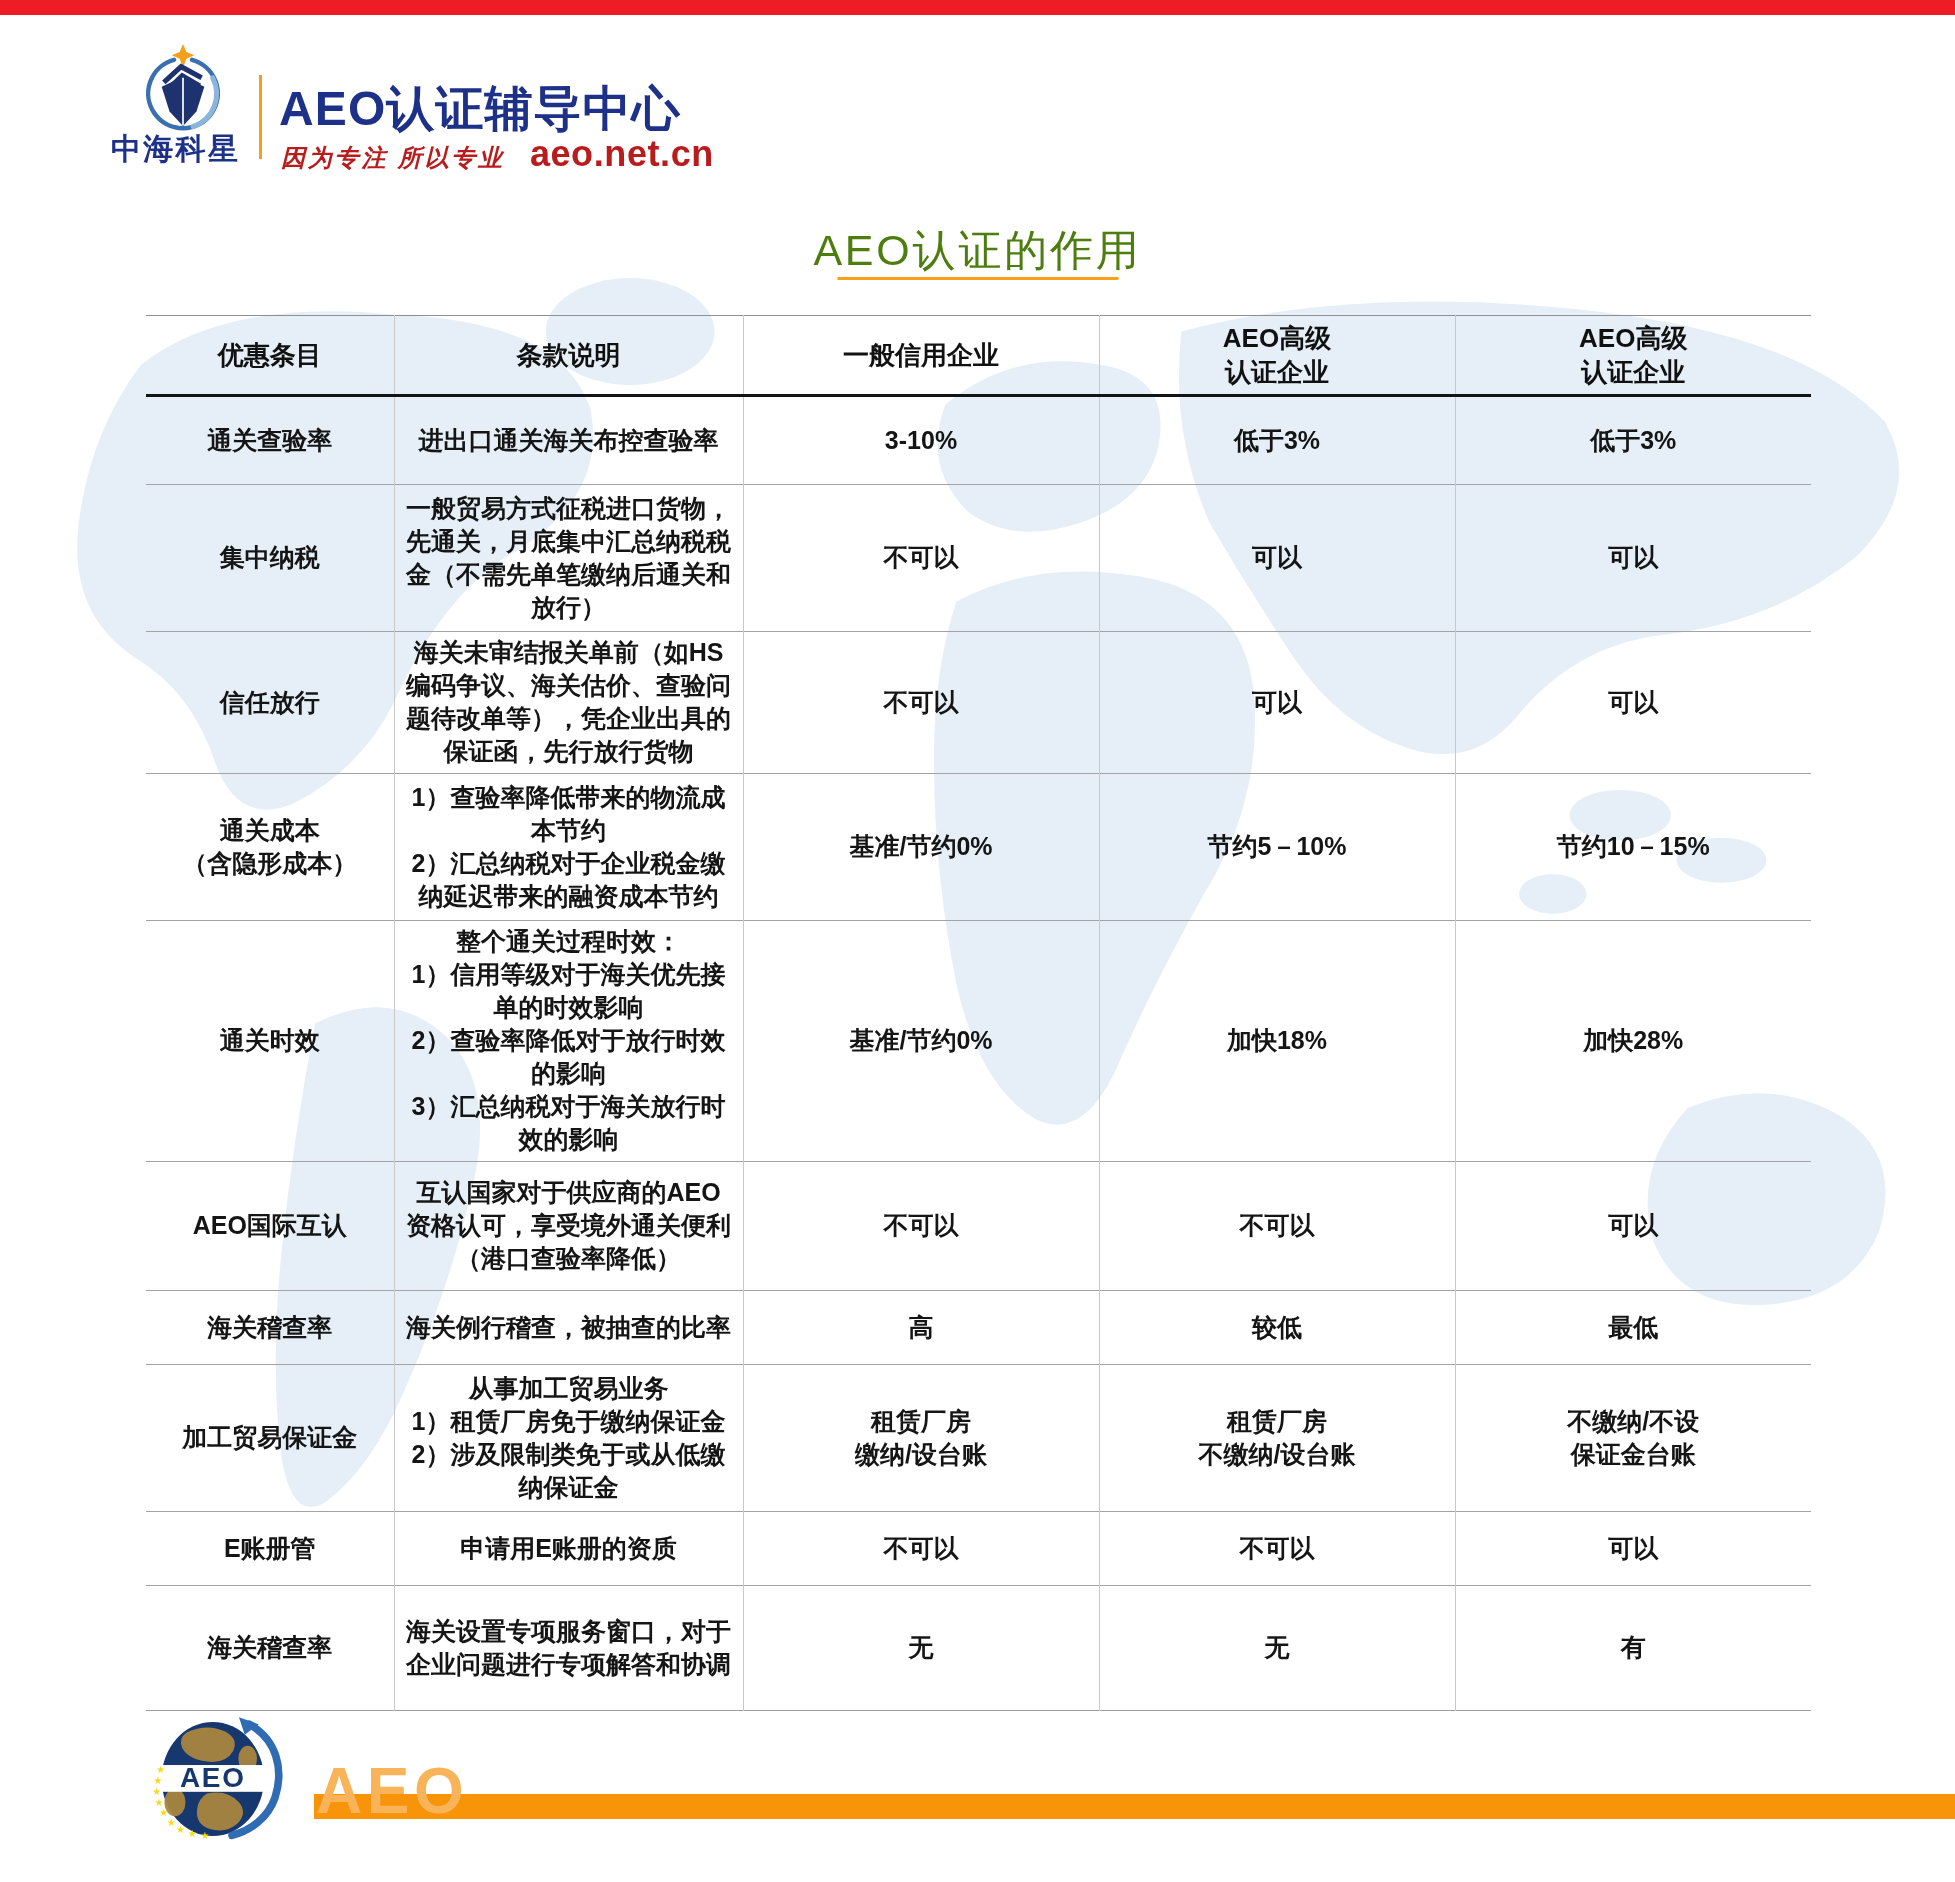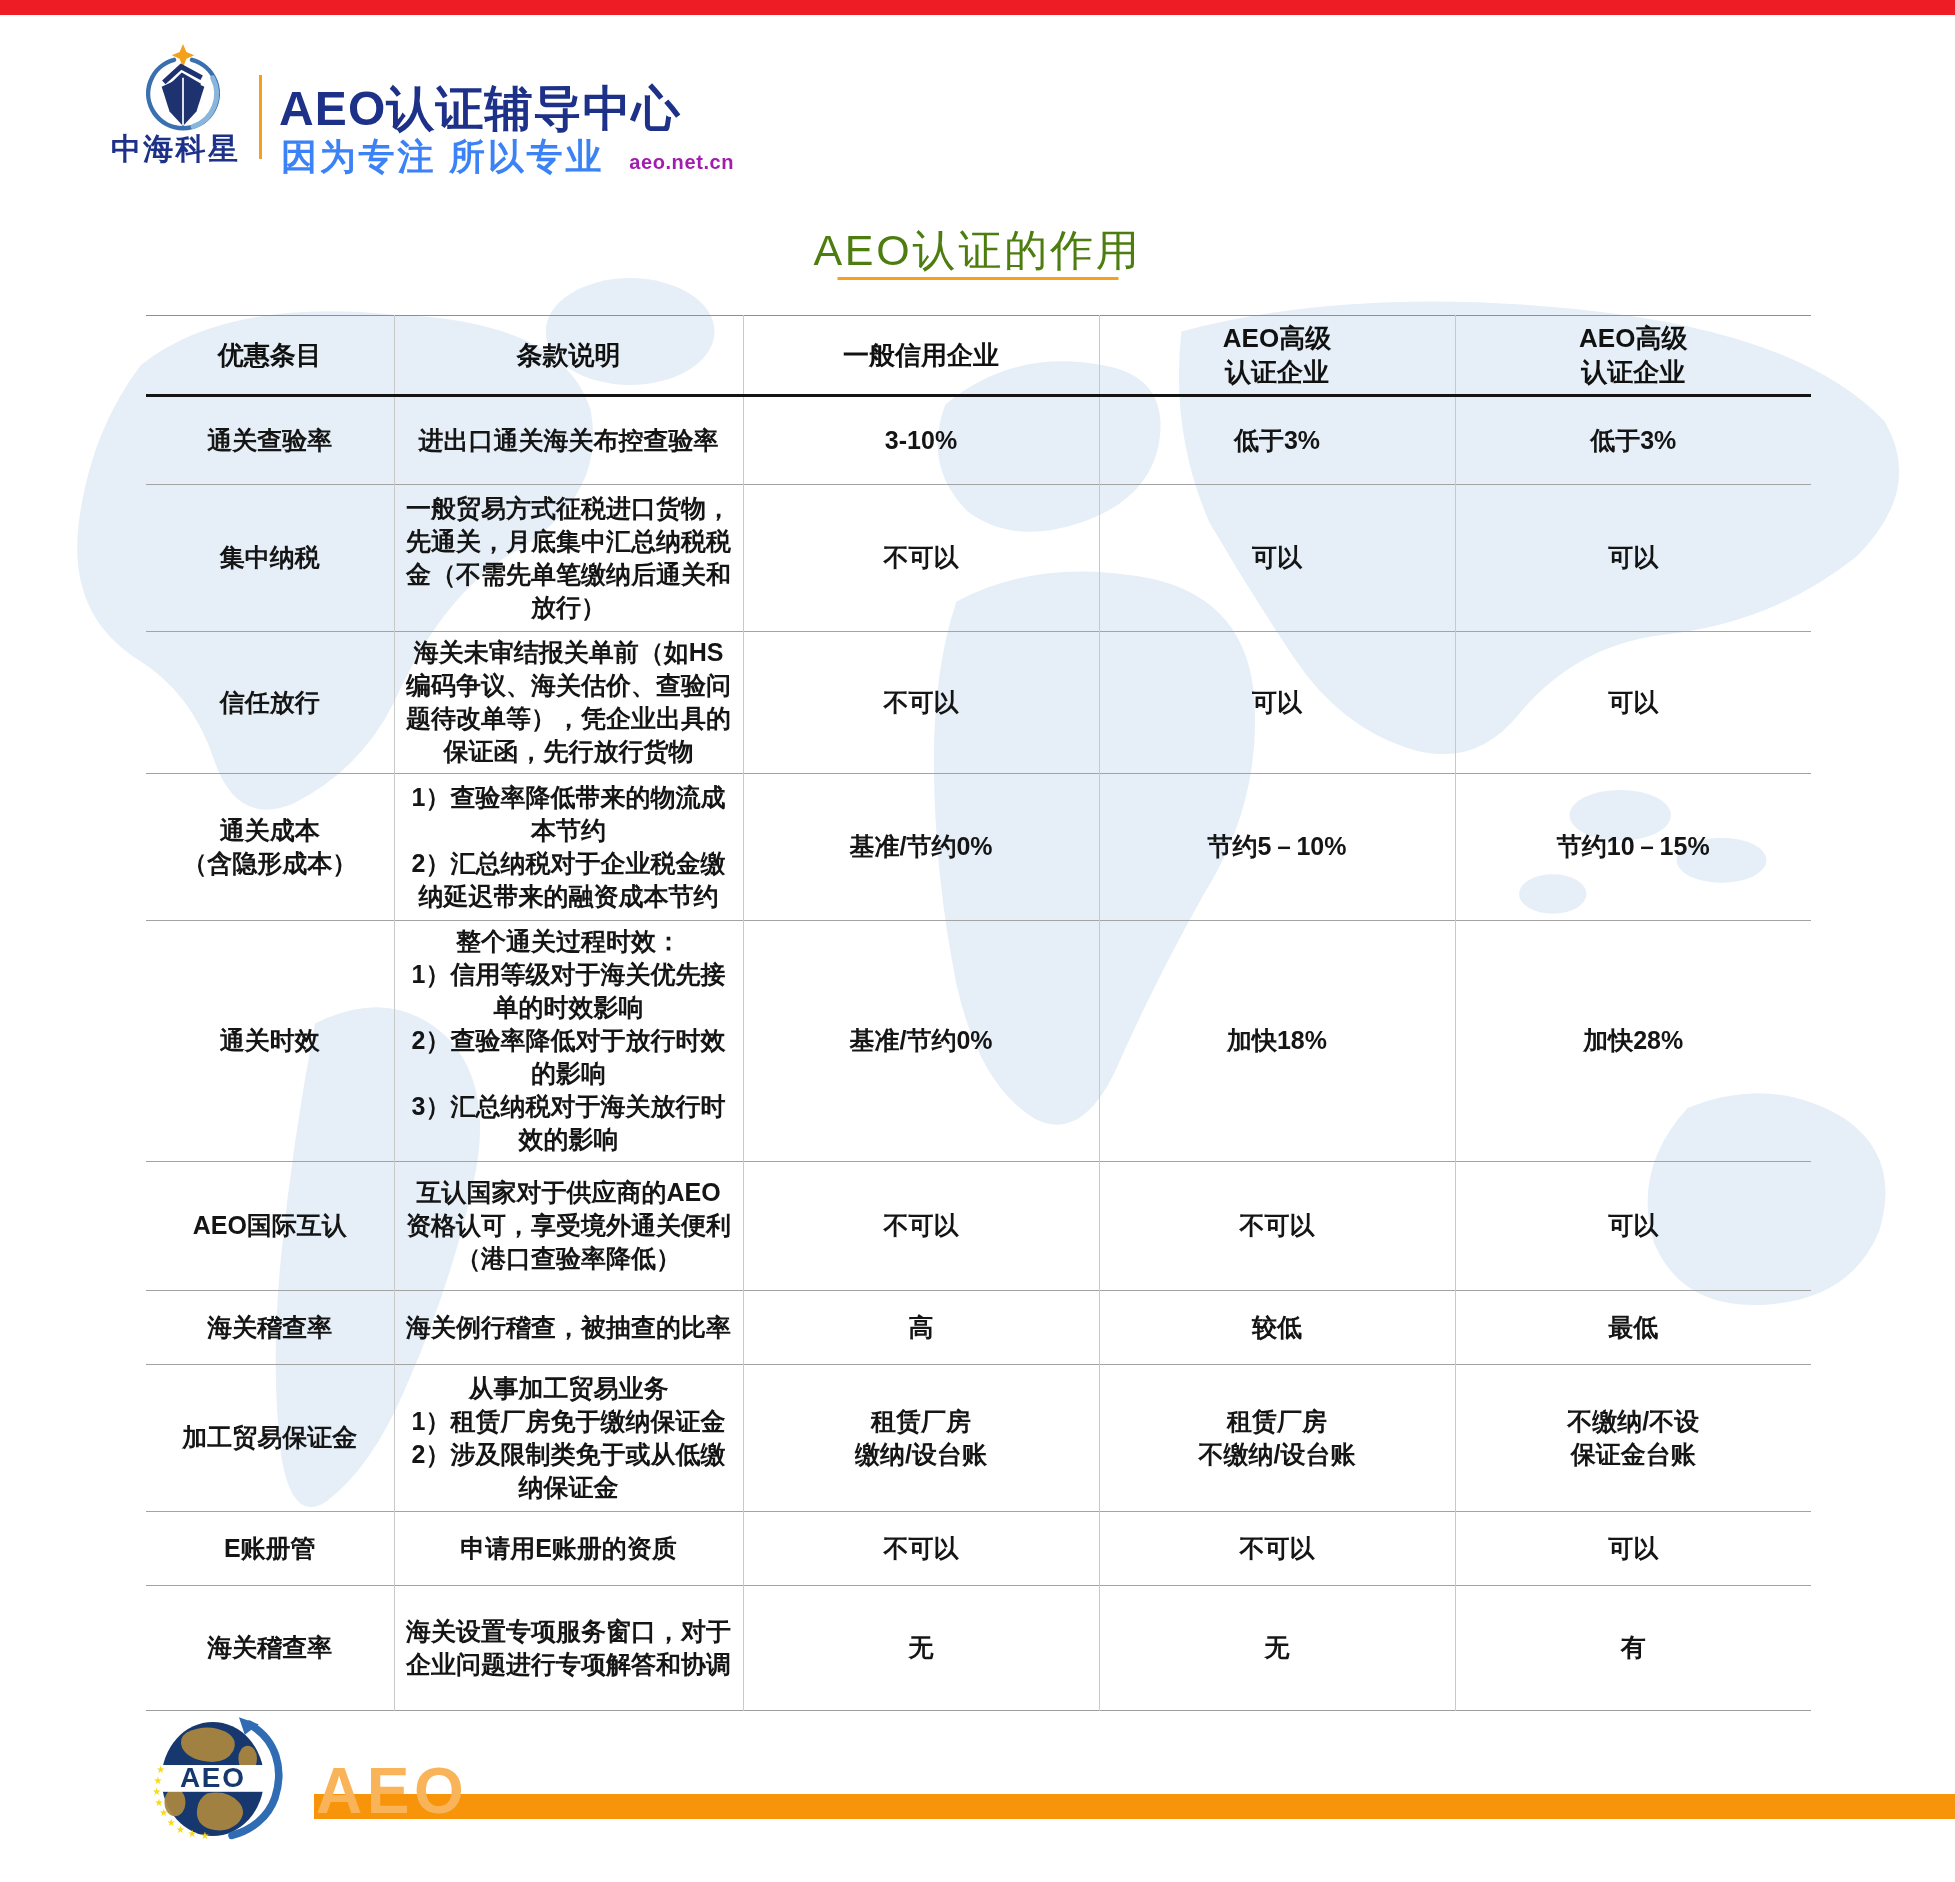--- a/index.html
+++ b/index.html
@@ -19,22 +19,22 @@
   .brand-name{
     position:absolute;left:111px;top:129px;width:147px;
     text-align:left;font-size:30px;font-weight:800;color:#1d3189;letter-spacing:2.3px;
   }
   .brand-divider{position:absolute;left:259px;top:75px;width:3.4px;height:84px;background:#f5a01a;}
   .main-title{
     position:absolute;left:279px;top:65px;
     font-size:48px;font-weight:800;color:#1d3189;letter-spacing:1.1px;white-space:nowrap;margin-top:12px;
   }
   .tagline{position:absolute;left:281px;top:133px;display:flex;align-items:baseline;gap:25px;white-space:nowrap;}
-  .slogan{font-size:36px;font-weight:700;color:#3b82f6;letter-spacing:2.8px;}
-  .website{font-size:20px;font-weight:800;color:#a21caf;letter-spacing:0.6px;}
+  .slogan{font-size:24px;font-weight:700;font-style:italic;color:#b91c1c;letter-spacing:2.8px;}
+  .website{font-size:36px;font-weight:800;color:#b91c1c;letter-spacing:0.6px;}
 
   
   .page-title{
     position:absolute;left:0;top:222px;width:100%;
     text-align:center;font-size:43px;color:#4d7c0f;letter-spacing:2.8px;
   }
   .title-underline{
     position:absolute;left:50%;top:277px;transform:translateX(-50%);
     width:281px;height:2.8px;background:#f7a11a;
   }

